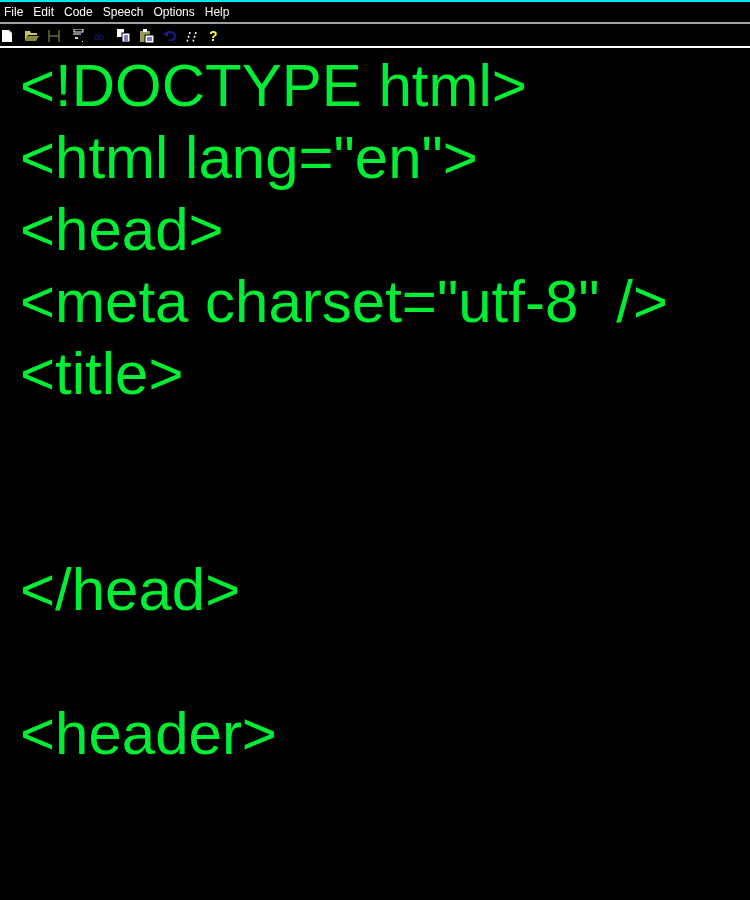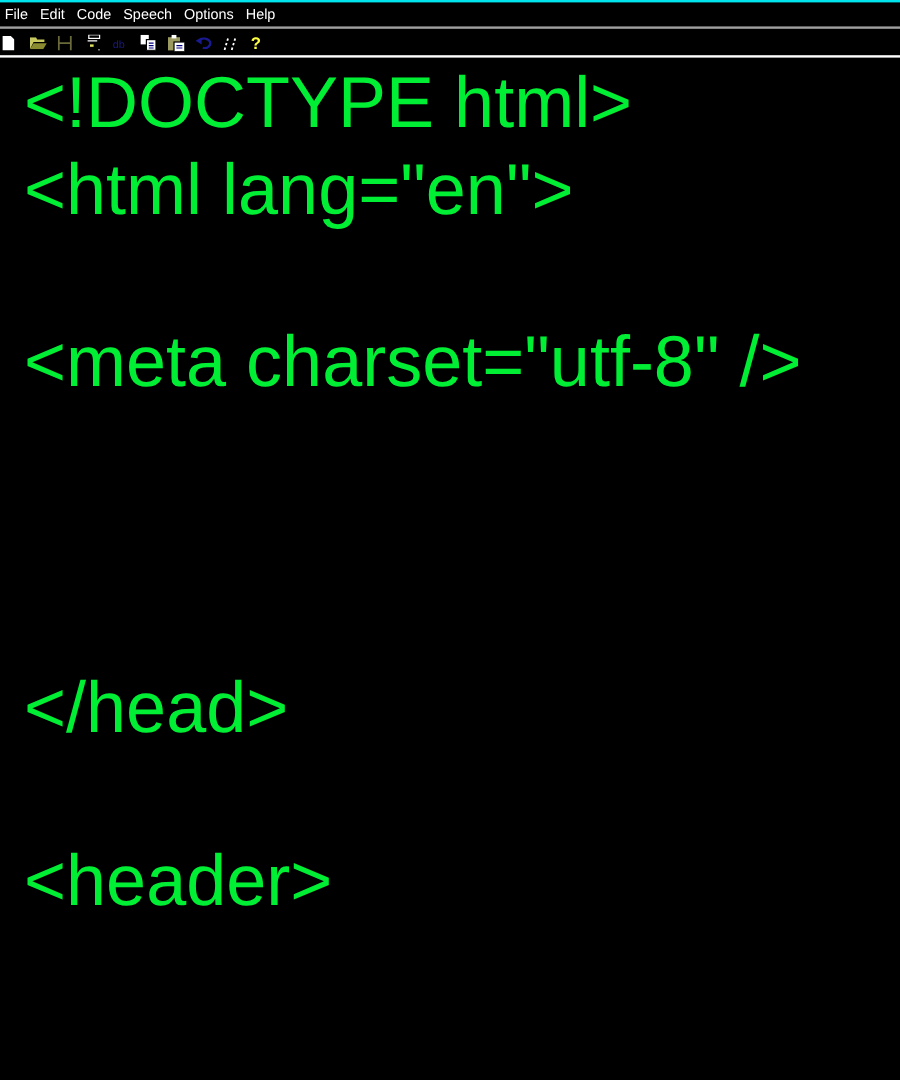--- a/index.html
+++ b/index.html
@@ -109,17 +109,19 @@
     <svg width="10" height="14" viewBox="0 0 10 14">
         <text x="0" y="12" font-size="14" font-weight="bold" fill="#ffff40" font-family="Liberation Sans, sans-serif">?</text>
       </svg>
   </div>
 </div>
 <div class="tool-sep"></div>
 
 <div class="editor">
   <div class="code-line" style="top:2px">&lt;!DOCTYPE html&gt;</div>
   <div class="code-line" style="top:74px">&lt;html lang="en"&gt;</div>
+  <div class="code-line" style="top:146px">&lt;head&gt;</div>
   <div class="code-line" style="top:218px">&lt;meta charset="utf-8" /&gt;</div>
+  <div class="code-line" style="top:290px">&lt;title&gt;</div>
   <div class="code-line" style="top:362px"></div>
   <div class="code-line" style="top:506px">&lt;/head&gt;</div>
   <div class="code-line" style="top:650px">&lt;header&gt;</div>
 </div>
 
 </body></html>

